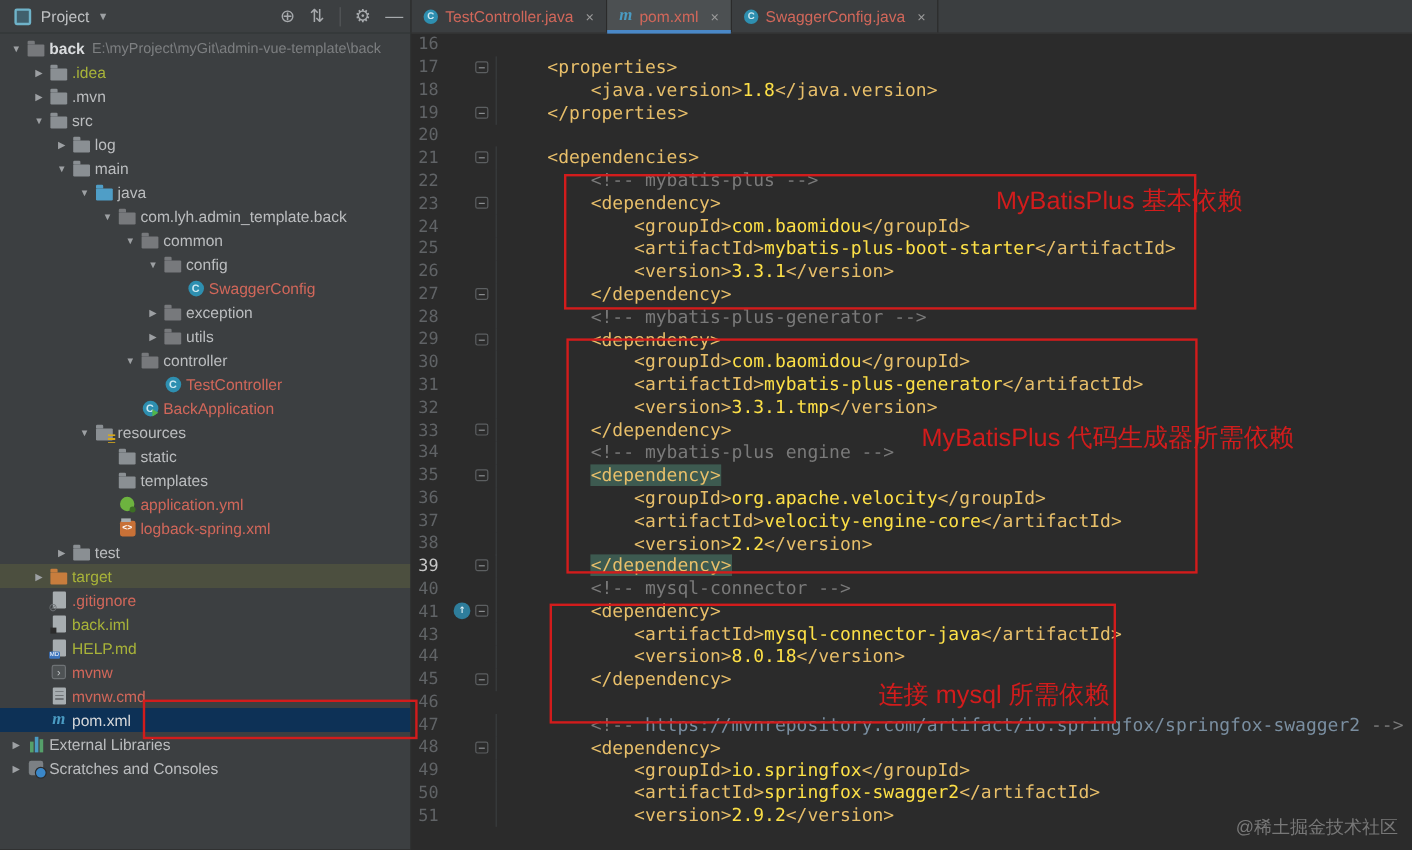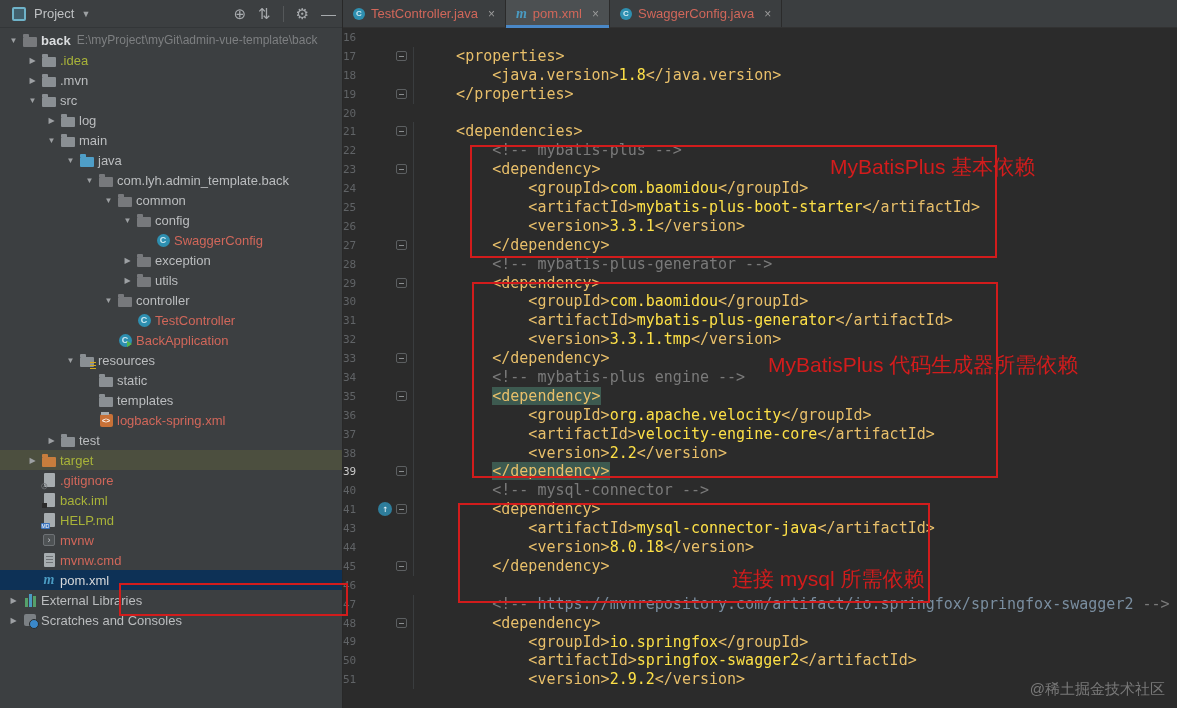--- a/index.html
+++ b/index.html
@@ -77,21 +77,21 @@
   #tabbar { height:28px; background:#3b3e40; display:flex; border-bottom:1px solid #323232; }
   .tab { display:flex; align-items:center; gap:6px; padding:0 10px; font-size:13px;
          color:#d1675a; border-right:1px solid #2b2b2b; position:relative; cursor:default; }
   .tab.active { background:#4c5052; }
   .tab.active::after { content:''; position:absolute; left:0; right:0; bottom:-1px; height:3px; background:#4a88c7; }
   .tab .t-close { color:#9b9b9b; font-size:12px; margin-left:4px; }
   .tab .i-class { width:12px; height:12px; font-size:8px; }
 
   #code { position:absolute; top:28px; left:0; right:0; bottom:0; font-family:"DejaVu Sans Mono", monospace; }
   .cl { height:18.9px; display:flex; align-items:center; }
-  .cl .num { width:33px; flex:none; text-align:left; padding-right:5px; color:#606366; font-size:11px; }
+  .cl .num { width:33px; flex:none; text-align:center; padding-right:5px; color:#606366; font-size:14px; }
   .cl .num.caret { color:#c8c8c8; }
   .cl .gut { width:37px; flex:none; height:100%; position:relative; }
   .fold { position:absolute; right:6px; top:4px; width:11px; height:10px; border:1px solid #5c5f61;
           border-radius:2px; }
   .fold::after { content:''; position:absolute; left:2px; right:2px; top:4px; height:1px; background:#8a8d8f; }
   .gicon { position:absolute; left:2px; top:2px; width:14px; height:14px; border-radius:50%;
            background:#2e7d9b; color:#e8f4f8; font-size:10px; line-height:14px; text-align:center; }
   .cl pre { flex:1; border-left:1px solid #3a3d3f; padding-left:6px; font-size:15px;
             line-height:18.9px; font-family:inherit; }
   .s-tag { color:#e8bf6a; } .s-txt { color:#fde047; } .s-com { color:#7a7a7a; }
@@ -275,20 +275,28 @@
           <span class="tr-arrow"></span>
           <span class="tr-icon">
             <span class="i-folder"></span>
           </span>
           <span class="tr-label c-normal">templates</span>
         </div>
         <div class="tree-row">
           <span style="width: 82px; flex: 0 0 auto;"></span>
           <span class="tr-arrow"></span>
           <span class="tr-icon">
+            <span class="i-yml"></span>
+          </span>
+          <span class="tr-label c-red">application.yml</span>
+        </div>
+        <div class="tree-row">
+          <span style="width: 82px; flex: 0 0 auto;"></span>
+          <span class="tr-arrow"></span>
+          <span class="tr-icon">
             <span class="i-xmlf">&lt;&gt;</span>
           </span>
           <span class="tr-label c-red">logback-spring.xml</span>
         </div>
         <div class="tree-row">
           <span style="width: 44px; flex: 0 0 auto;"></span>
           <span class="tr-arrow">▶</span>
           <span class="tr-icon">
             <span class="i-folder"></span>
           </span>

